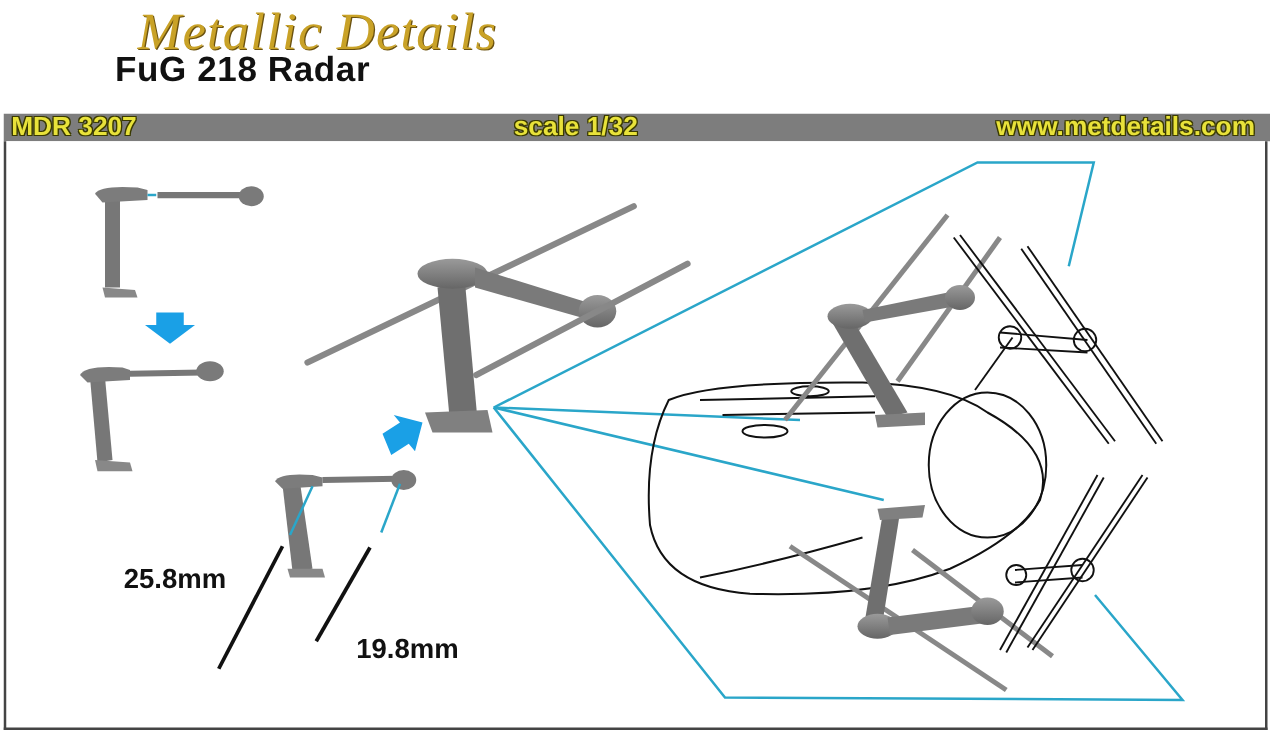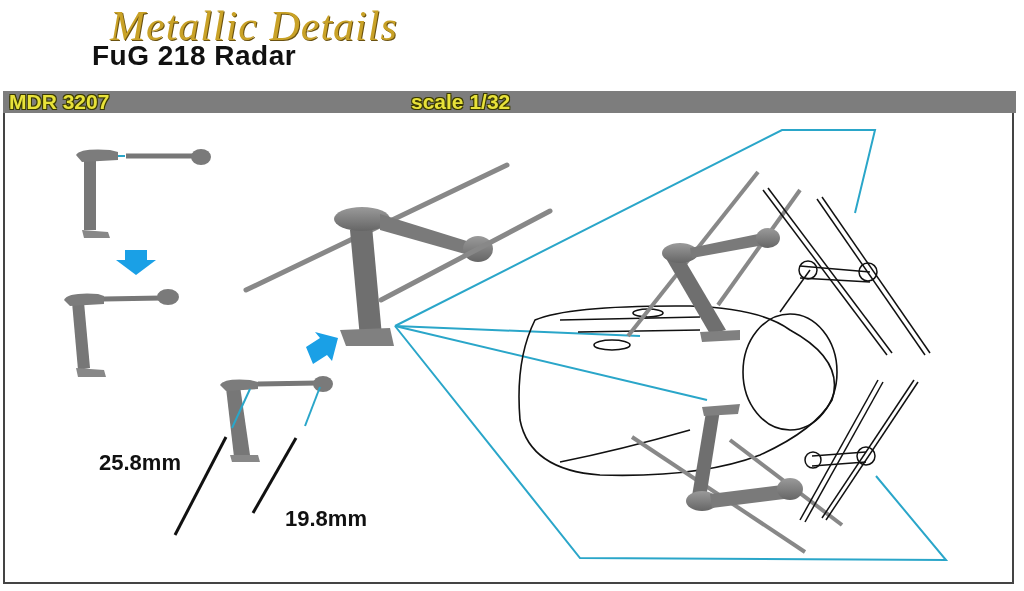--- a/index.html
+++ b/index.html
@@ -17,20 +17,21 @@
 </style>
 </head>
 <body>
 
 <div class="brand">Metallic Details</div>
 <div class="title">FuG 218 Radar</div>
 
 <div class="bar">
   <span class="code">MDR 3207</span>
   <span class="scale">scale 1/32</span>
+  <span class="url">www.metdetails.com</span>
 </div>
 
 <div class="frame"></div>
 
 <svg class="art" width="1024" height="591" viewBox="0 0 1024 591">
   <defs>
     <linearGradient id="g" x1="0" y1="0" x2="0" y2="1">
       <stop offset="0" stop-color="#9a9a9a"></stop>
         <stop offset="1" stop-color="#666"></stop>
     </linearGradient>

